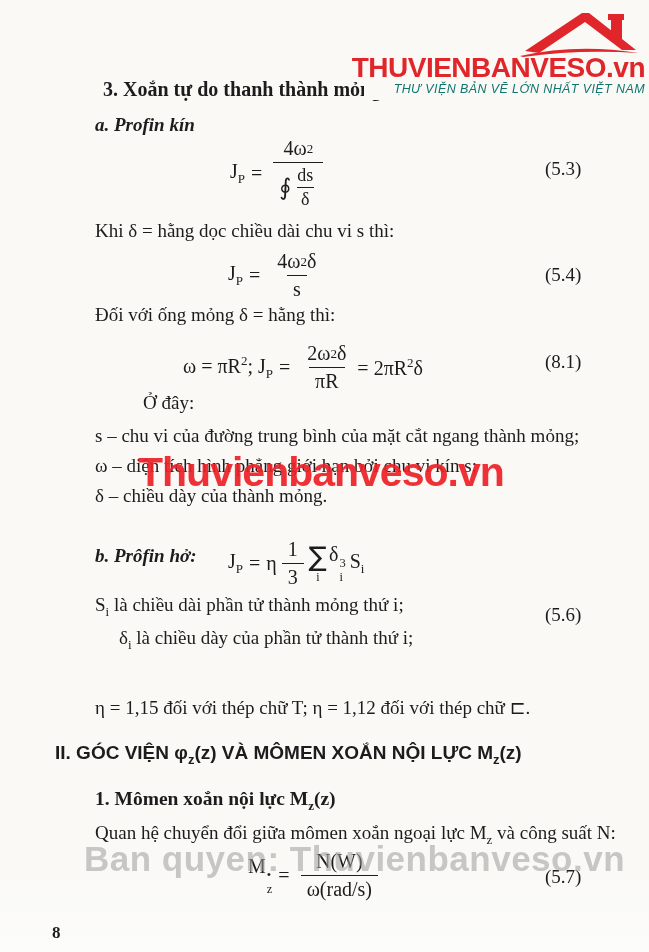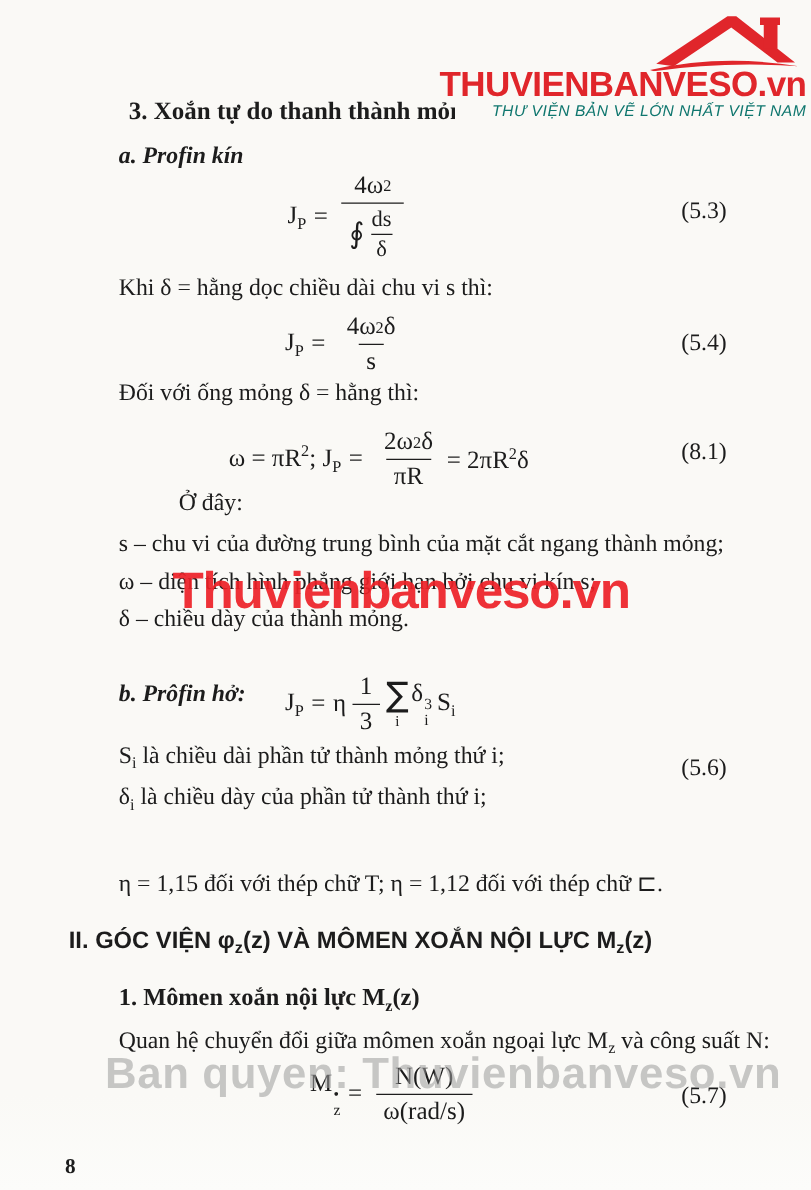--- a/index.html
+++ b/index.html
@@ -139,21 +139,21 @@
     </span>
     <span><span>δ</span><span class="stack">
           <span>3</span>
           <span>i</span>
         </span></span>
     <span style="margin-left:4px;"><span>S</span><sub>i</sub></span>
   </div>
   <div class="eqlabel" style="top:556px;margin-top:48px;">(5.6)</div>
 
   <div class="line" style="top:594px;"><span>S</span><sub>i</sub><span> là chiều dài phần tử thành mỏng thứ i;</span></div>
-  <div class="line" style="top:627px;"><span>δ</span><sub>i</sub><span> là chiều dày của phần tử thành thứ i;</span></div>
+  <div class="line" style="top:627px;margin-left:24px;"><span>δ</span><sub>i</sub><span> là chiều dày của phần tử thành thứ i;</span></div>
   <div class="line" style="top:696px;"><span>η = 1,15 đối với thép chữ T; η = 1,12 đối với thép chữ </span><span class="mathsym">⊏</span><span>.</span></div>
 
   <div class="line sans b" style="left:55px;top:742px;"><span>II. GÓC VIỆN φ</span><sub>z</sub><span>(z) VÀ MÔMEN XOẮN NỘI LỰC M</span><sub>z</sub><span>(z)</span></div>
   <div class="line b" style="top:788px;font-size:19.5px;"><span>1. Mômen xoắn nội lực M</span><sub>z</sub><span>(z)</span></div>
   <div class="line" style="top:822px;"><span>Quan hệ chuyển đổi giữa mômen xoắn ngoại lực M</span><sub>z</sub><span> và công suất N:</span></div>
 
   <div class="wm-gray">Ban quyen: Thuvienbanveso.vn</div>
 
   <div class="eqrow" style="left:248px;top:850px;">
     <span><span>M</span><span class="stack">

